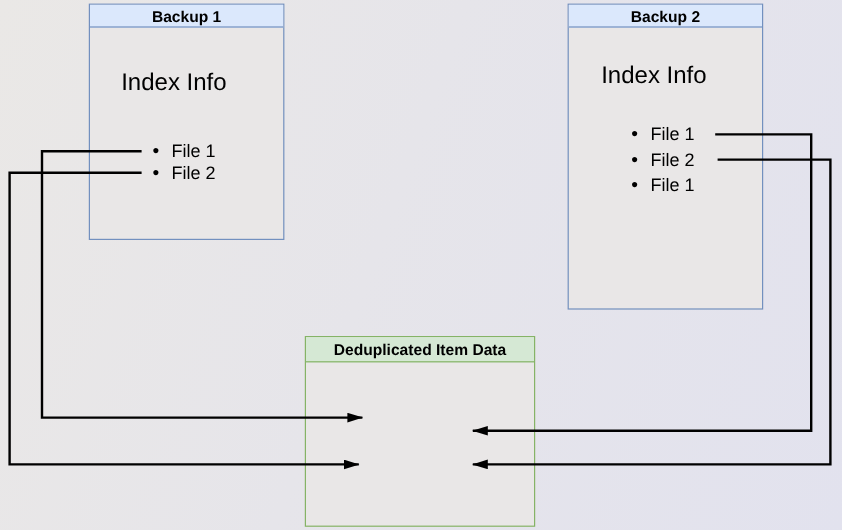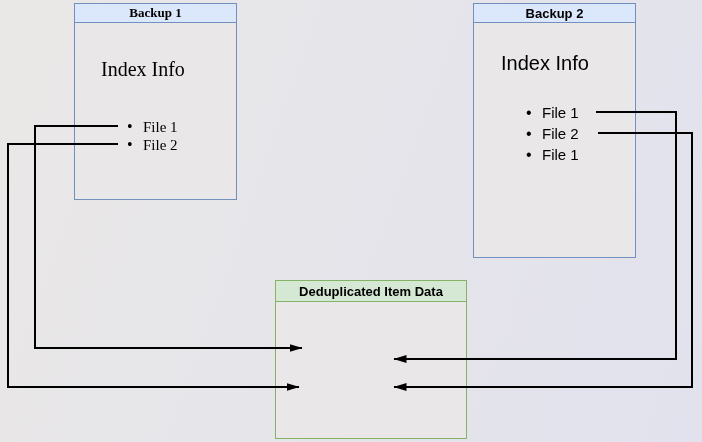--- a/index.html
+++ b/index.html
@@ -46,23 +46,23 @@
     font-size: 15px;
     white-space: nowrap;
   }
   ul.items li { position: relative; padding-left: 16px; }
   ul.items li::before {
     content: "\2022";
     position: absolute;
     left: 0;
     font-size: 16px;
   }
-  #backup1 { left: 74px;  top: 3px;   width: 163px; height: 197px; font-family: Liberation Serif, serif; }
+  #backup1 { left: 74px;  top: 3px;   width: 163px; height: 197px; }
   #backup2 { left: 473px; top: 3px;   width: 163px; height: 255px; }
-  #dedup   { left: 254px; top: 280px; width: 192px; height: 159px; margin-left: 21px; }
+  #dedup   { left: 254px; top: 280px; width: 192px; height: 159px; }
 
   #backup1 .subtitle { left: 26px; top: 55px; }
   #backup2 .subtitle { left: 27px; top: 49px; }
 
   #backup1 ul.items { left: 52px; top: 114px; line-height: 18px; }
   #backup2 ul.items { left: 52px; top: 98px;  line-height: 21px; }
   #dedup   ul.items { left: 52px; top: 59px;  line-height: 18.5px; }
 
   svg.arrows {
     position: absolute;

